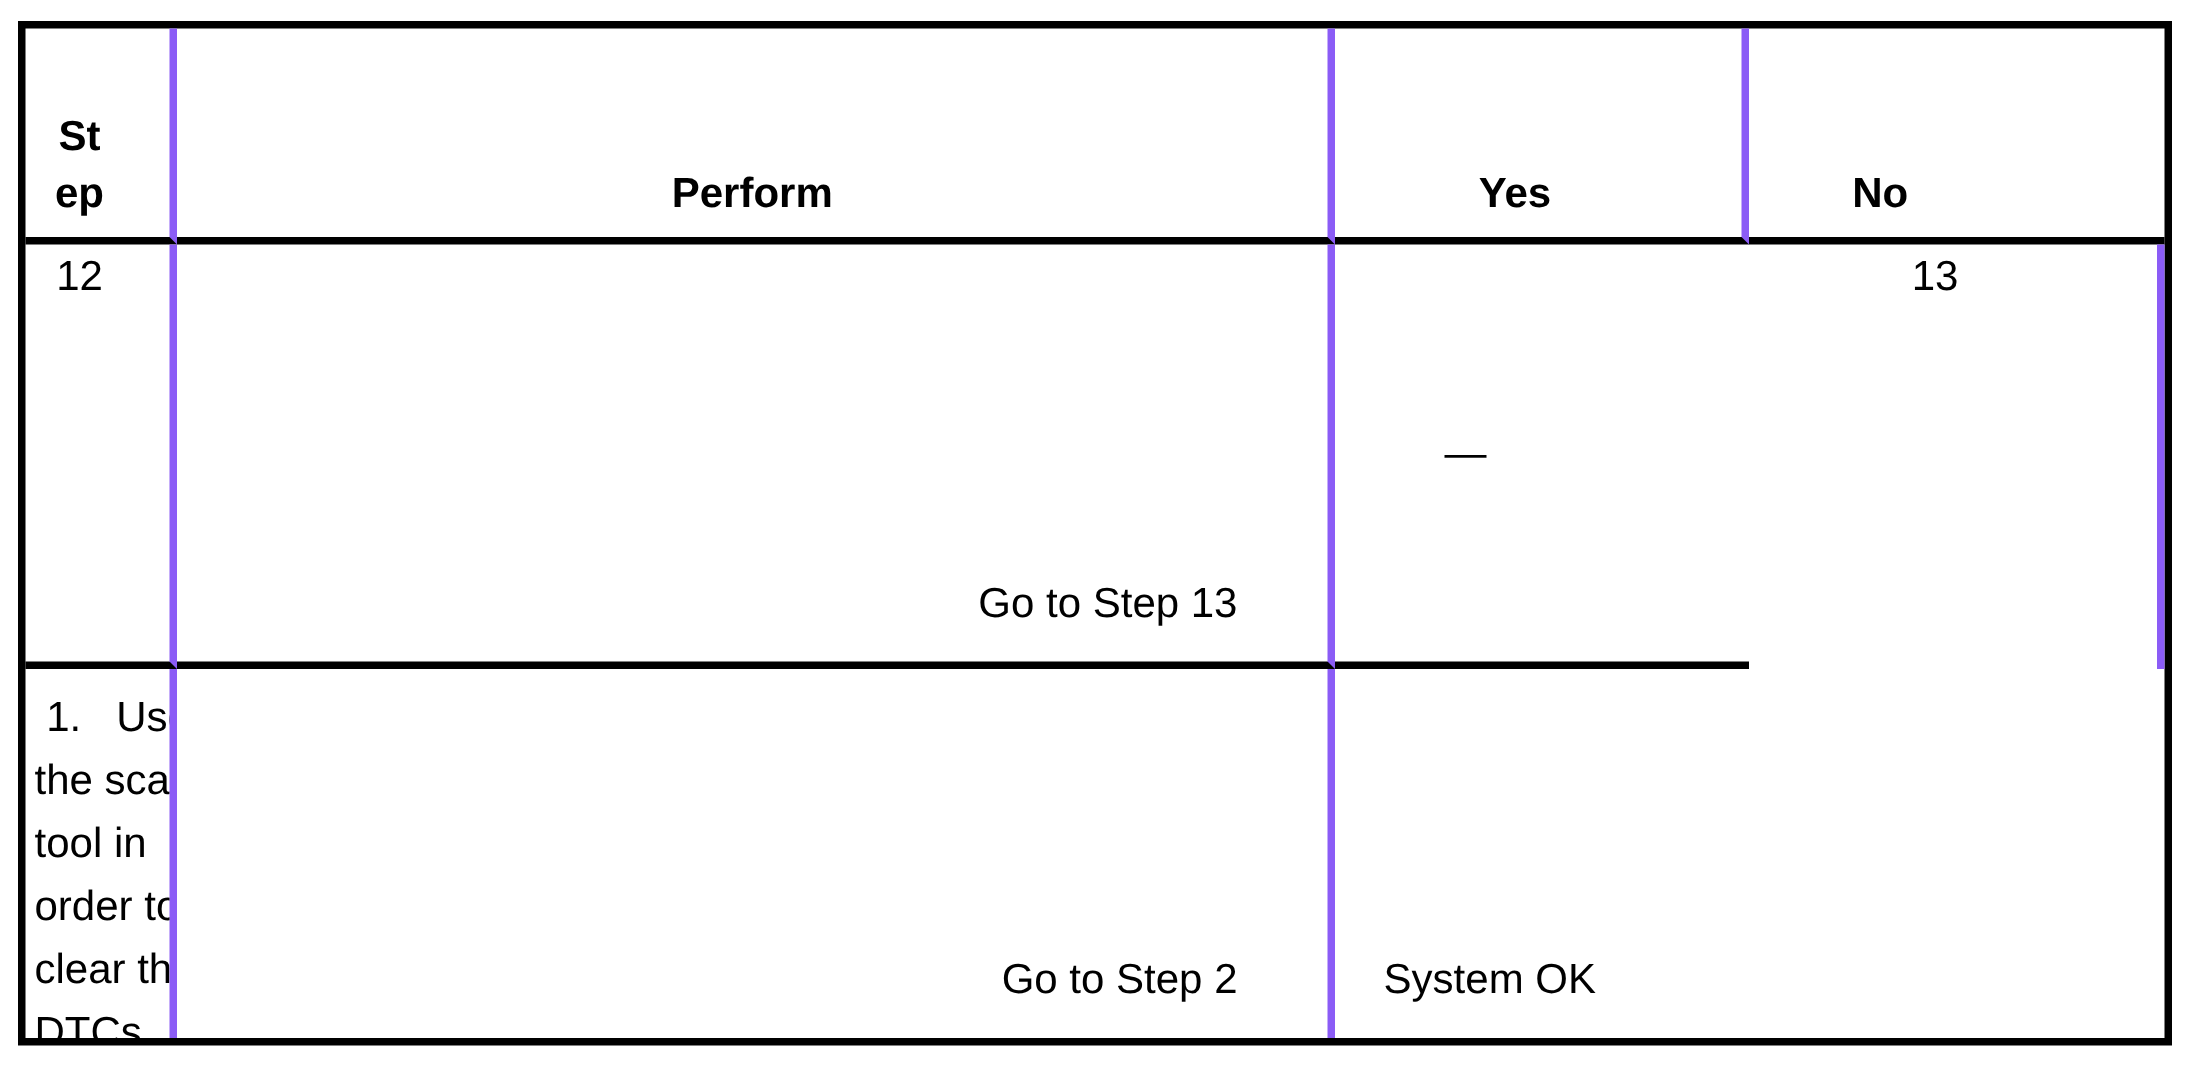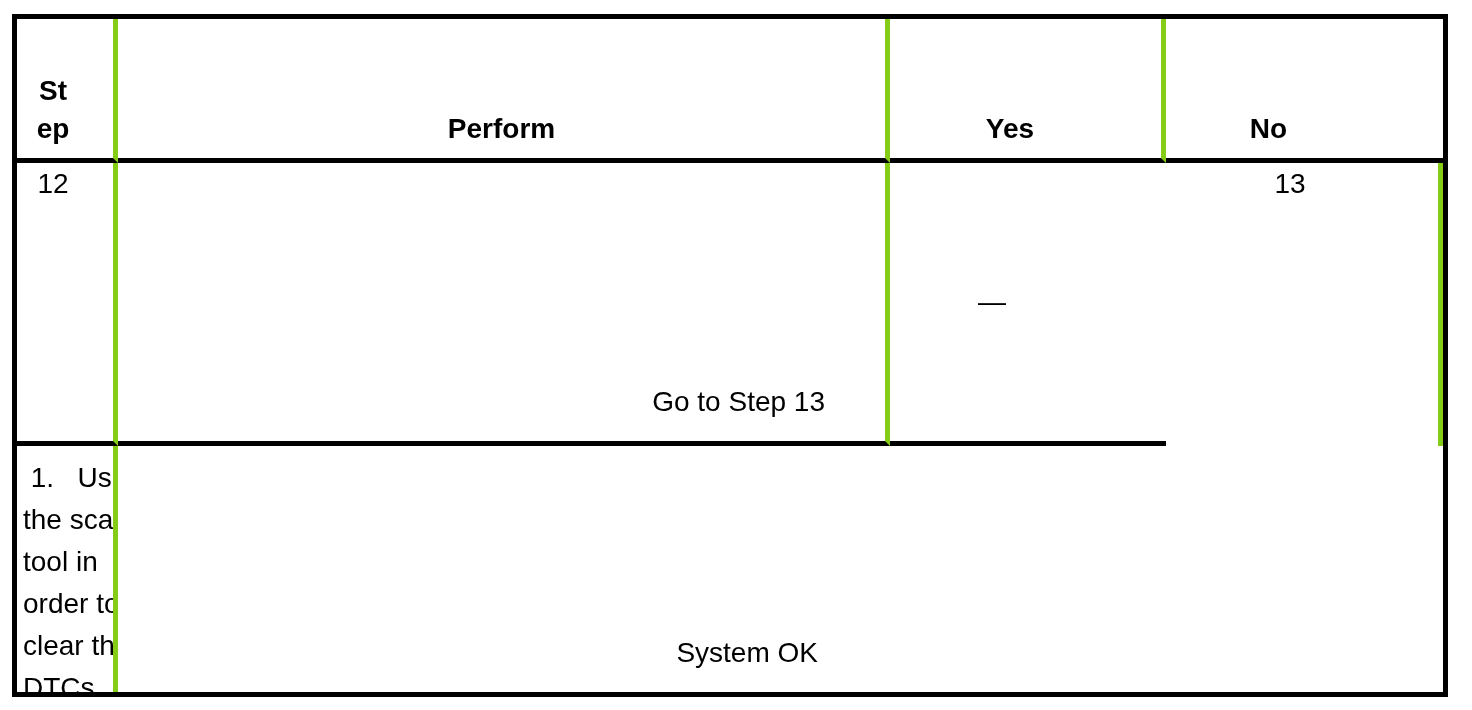--- a/index.html
+++ b/index.html
@@ -19,41 +19,41 @@
     height: 683px;
     box-sizing: border-box;
     border: 5px solid #000000;
     background: #ffffff;
     display: grid;
     grid-template-columns: 101px 772px 276px 1fr;
     grid-template-rows: 144px 283px 1fr;
   }
   .cell {
     box-sizing: border-box;
-    border-right: 5px solid #84cc16;
+    border-right: 5px solid #8b5cf6;
     border-bottom: 5px solid #000000;
     display: flex;
     flex-direction: column;
     overflow: hidden;
     font-size: 28px;
     line-height: 42px;
   }
   .last-col { border-right: none; }
   .last-row { border-bottom: none; }
   .header-cell {
     justify-content: flex-end;
     align-items: center;
     text-align: center;
     font-weight: bold;
     line-height: 38px;
     padding-bottom: 10px;
   }
   .step-col { padding-right: 24px; }
   .yes-col  { padding-right: 60px; padding-left: 29px; }
-  .no-col   { padding-right: 72px; }
+  .no-col   { padding-right: 102px; }
   .step-cell {
     justify-content: flex-start;
     align-items: center;
   }
   .action-cell {
     justify-content: flex-start;
     align-items: flex-start;
     padding: 11px 10px 0 6px;
   }
   .v-bottom {
@@ -103,17 +103,20 @@
     <div>13</div>
   </div>
   <div class="cell action-cell last-row">
     <div class="pre bold"></div>
     <div class="pre"> 1.   Use the scan tool in order to clear the DTCs .
  2.   Operate the vehicle within the Conditions for
 Running the DTC as specified in the supporting text.
 
  Does the DTC reset?</div>
   </div>
+  <div class="cell v-bottom yes-col last-row">
+    <div>Go to Step 2</div>
+  </div>
   <div class="cell v-bottom no-col last-col last-row">
     <div>System OK</div>
   </div>
 
 </div>
 
 </body></html>

